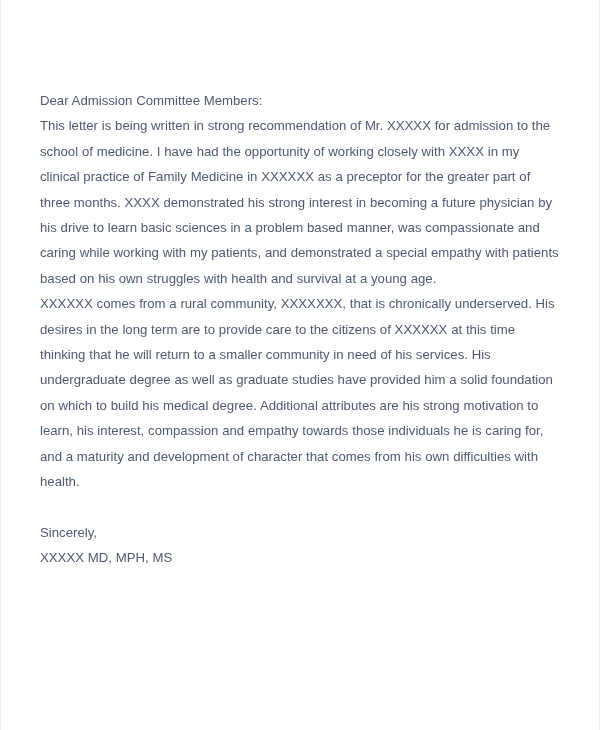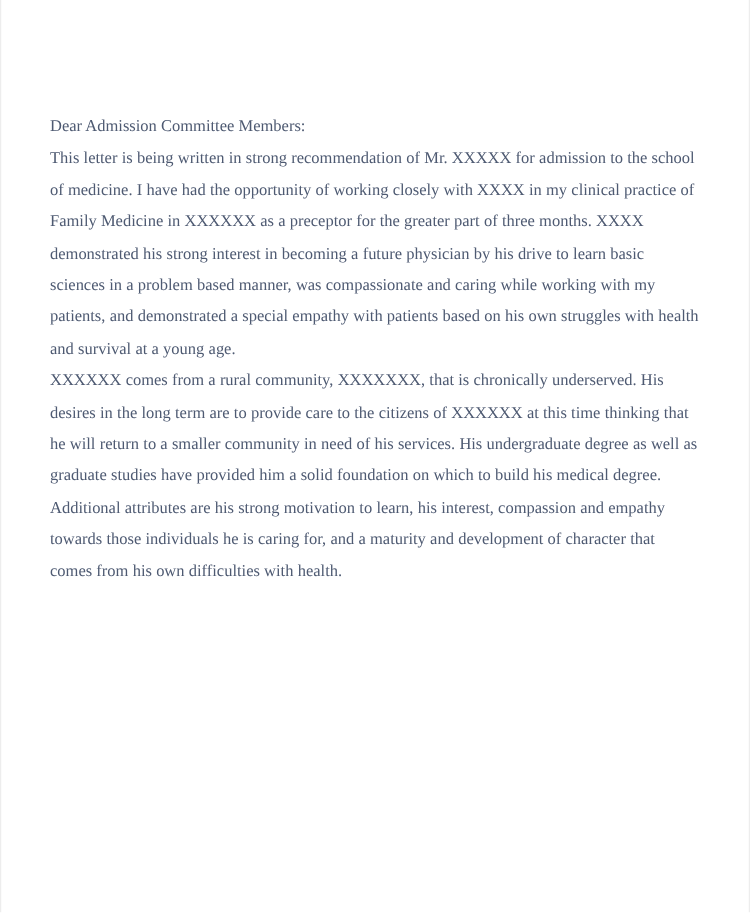--- a/index.html
+++ b/index.html
@@ -23,21 +23,21 @@
   }
   .letter-body {
     position: absolute;
     left: 39px;
     top: 88px;
     width: 519px;
   }
   .para {
     margin: 0;
     color: #4e5a72;
-    font-family: Liberation Serif, serif;
+    font-family: Liberation Sans, sans-serif;
     font-size: 13.2px;
     line-height: 25.4px;
     letter-spacing: 0.0px;
     text-align: left;
     word-spacing: 0.1px;
   }
   .spacer-line {
     height: 25.4px;
   }
   .sig-block .para {
@@ -55,17 +55,19 @@
 
     <p class="para">This letter is being written in strong recommendation of Mr. XXXXX for admission to the school of medicine. I have had the opportunity of working closely with XXXX in my clinical practice of Family Medicine in XXXXXX as a preceptor for the greater part of three months. XXXX demonstrated his strong interest in becoming a future physician by his drive to learn basic sciences in a problem based manner, was compassionate and caring while working with my patients, and demonstrated a special empathy with patients based on his own struggles with health and survival at a young age.</p>
 
     <p class="para">XXXXXX comes from a rural community, XXXXXXX, that is chronically underserved. His desires in the long term are to provide care to the citizens of XXXXXX at this time thinking that he will return to a smaller community in need of his services. His undergraduate degree as well as graduate studies have provided him a solid foundation on which to build his medical degree. Additional attributes are his strong motivation to learn, his interest, compassion and empathy towards those individuals he is caring for, and a maturity and development of character that comes from his own difficulties with health.</p>
 
 
 
     <div class="spacer-line"></div>
 
     <div class="sig-block">
+      <p class="para">Sincerely,</p>
+      <p class="para">XXXXX MD, MPH, MS</p>
     </div>
 
   </div>
 
 </div>
 
 </body></html>

